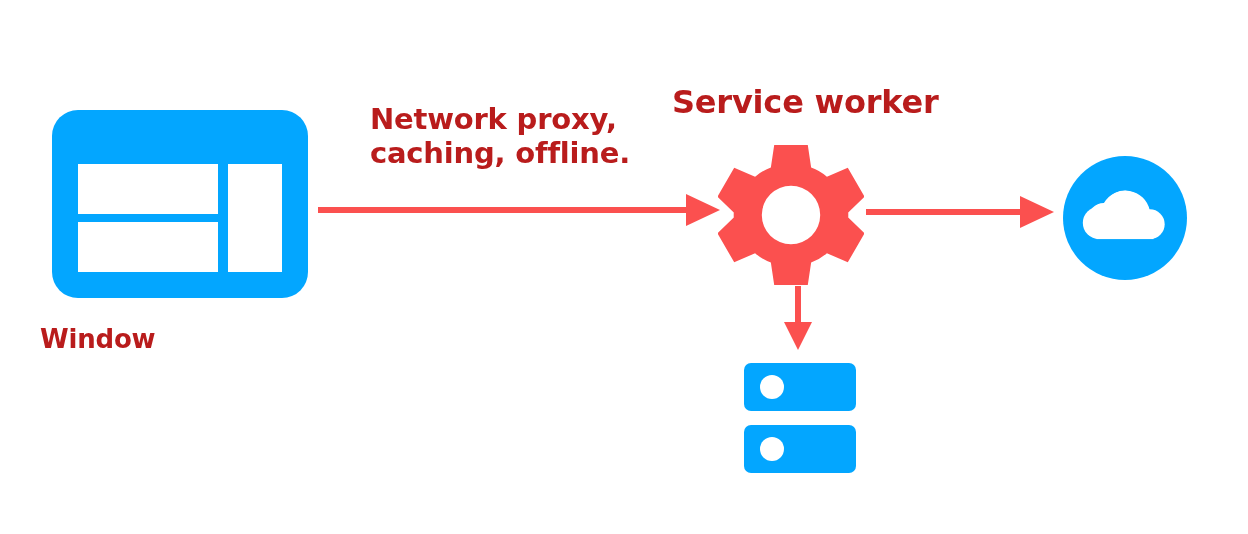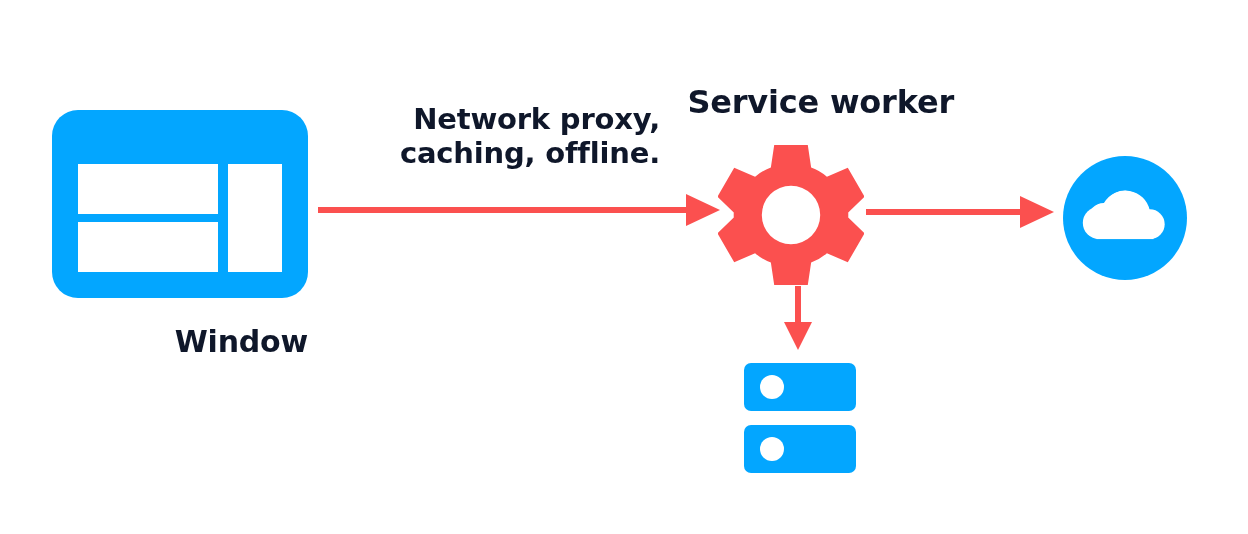--- a/index.html
+++ b/index.html
@@ -34,32 +34,32 @@
     position: absolute;
     background: #ffffff;
   }
   #win-pane-top    { left: 26px;  top: 54px;  width: 140px; height: 50px; }
   #win-pane-bottom { left: 26px;  top: 112px; width: 140px; height: 50px; }
   #win-pane-side   { left: 176px; top: 54px;  width:  54px; height: 108px; }
 
   
   .label {
     position: absolute;
-    color: #0f172a;
+    color: #b91c1c;
     font-weight: bold;
-    text-align: right;
+    text-align: left;
     line-height: 1.18;
     white-space: pre-line;
     letter-spacing: -0.2px;
   }
   #window-label {
-    left: 52px;
+    left: 40px;
     top: 324px;
     width: 256px;
-    font-size: 30px;
+    font-size: 26px;
   }
   #proxy-label {
     left: 370px;
     top: 102px;
     width: 290px;
     font-size: 29px;
   }
   #sw-label {
     left: 672px;
     top: 84px;

